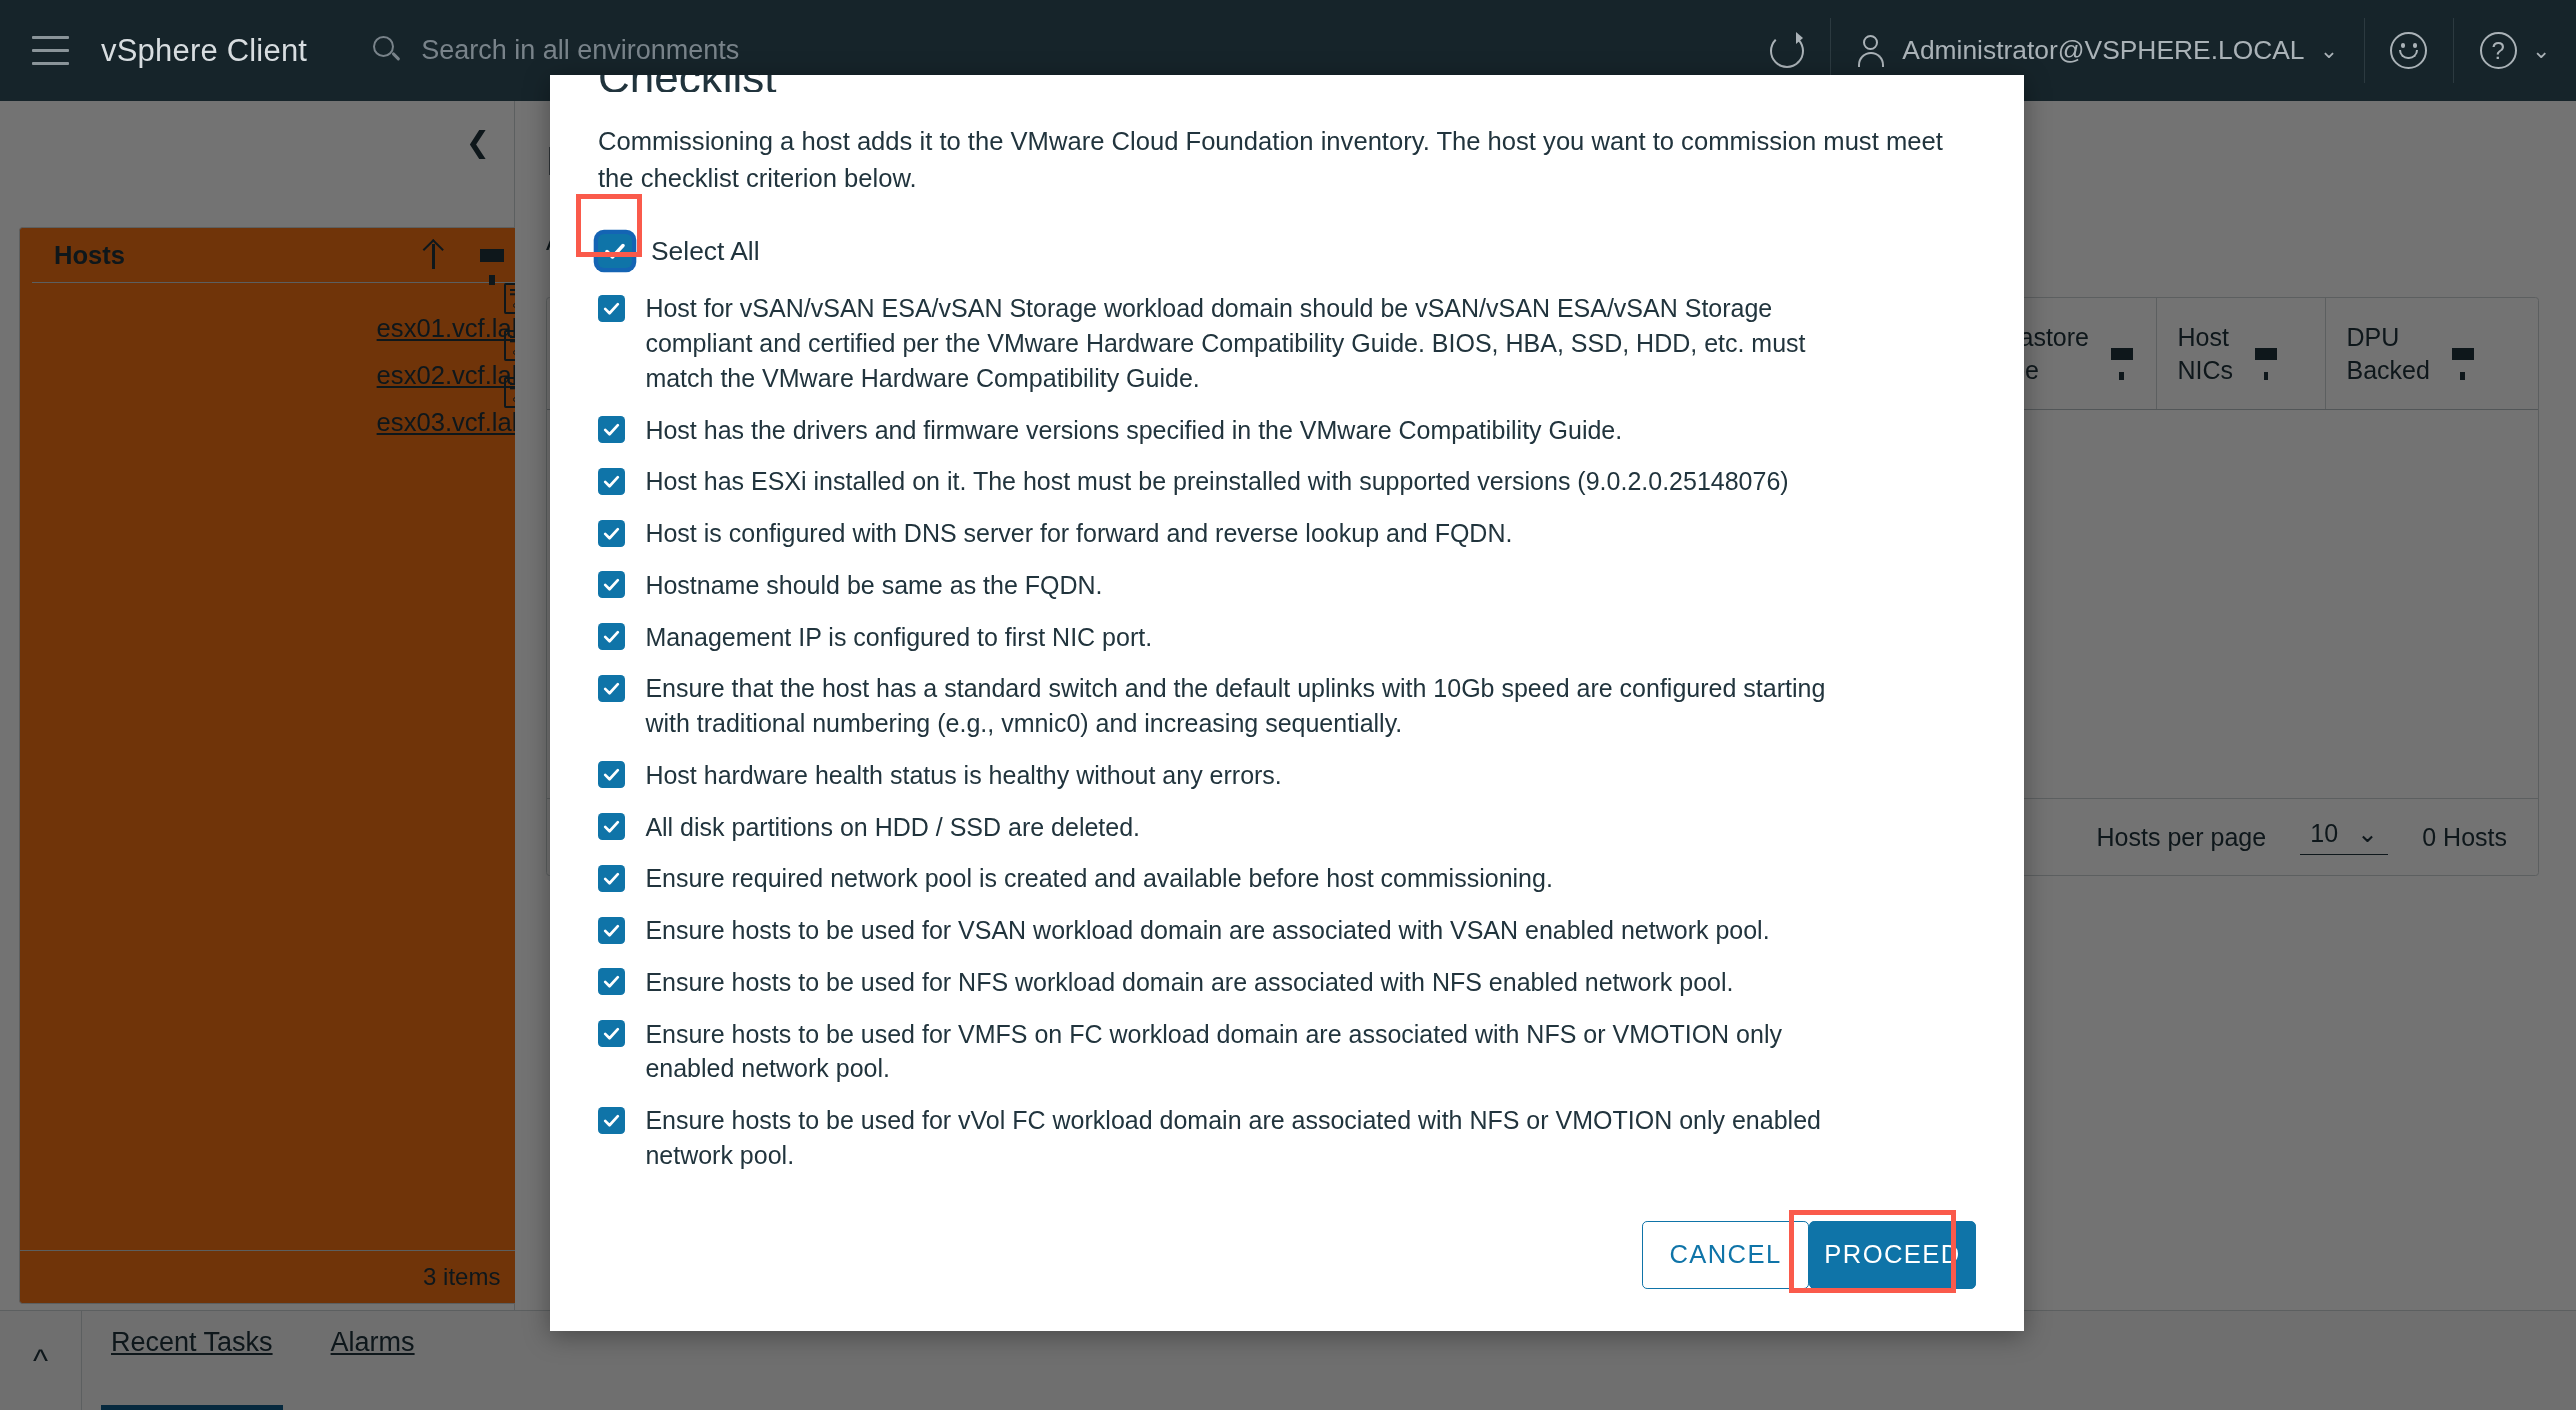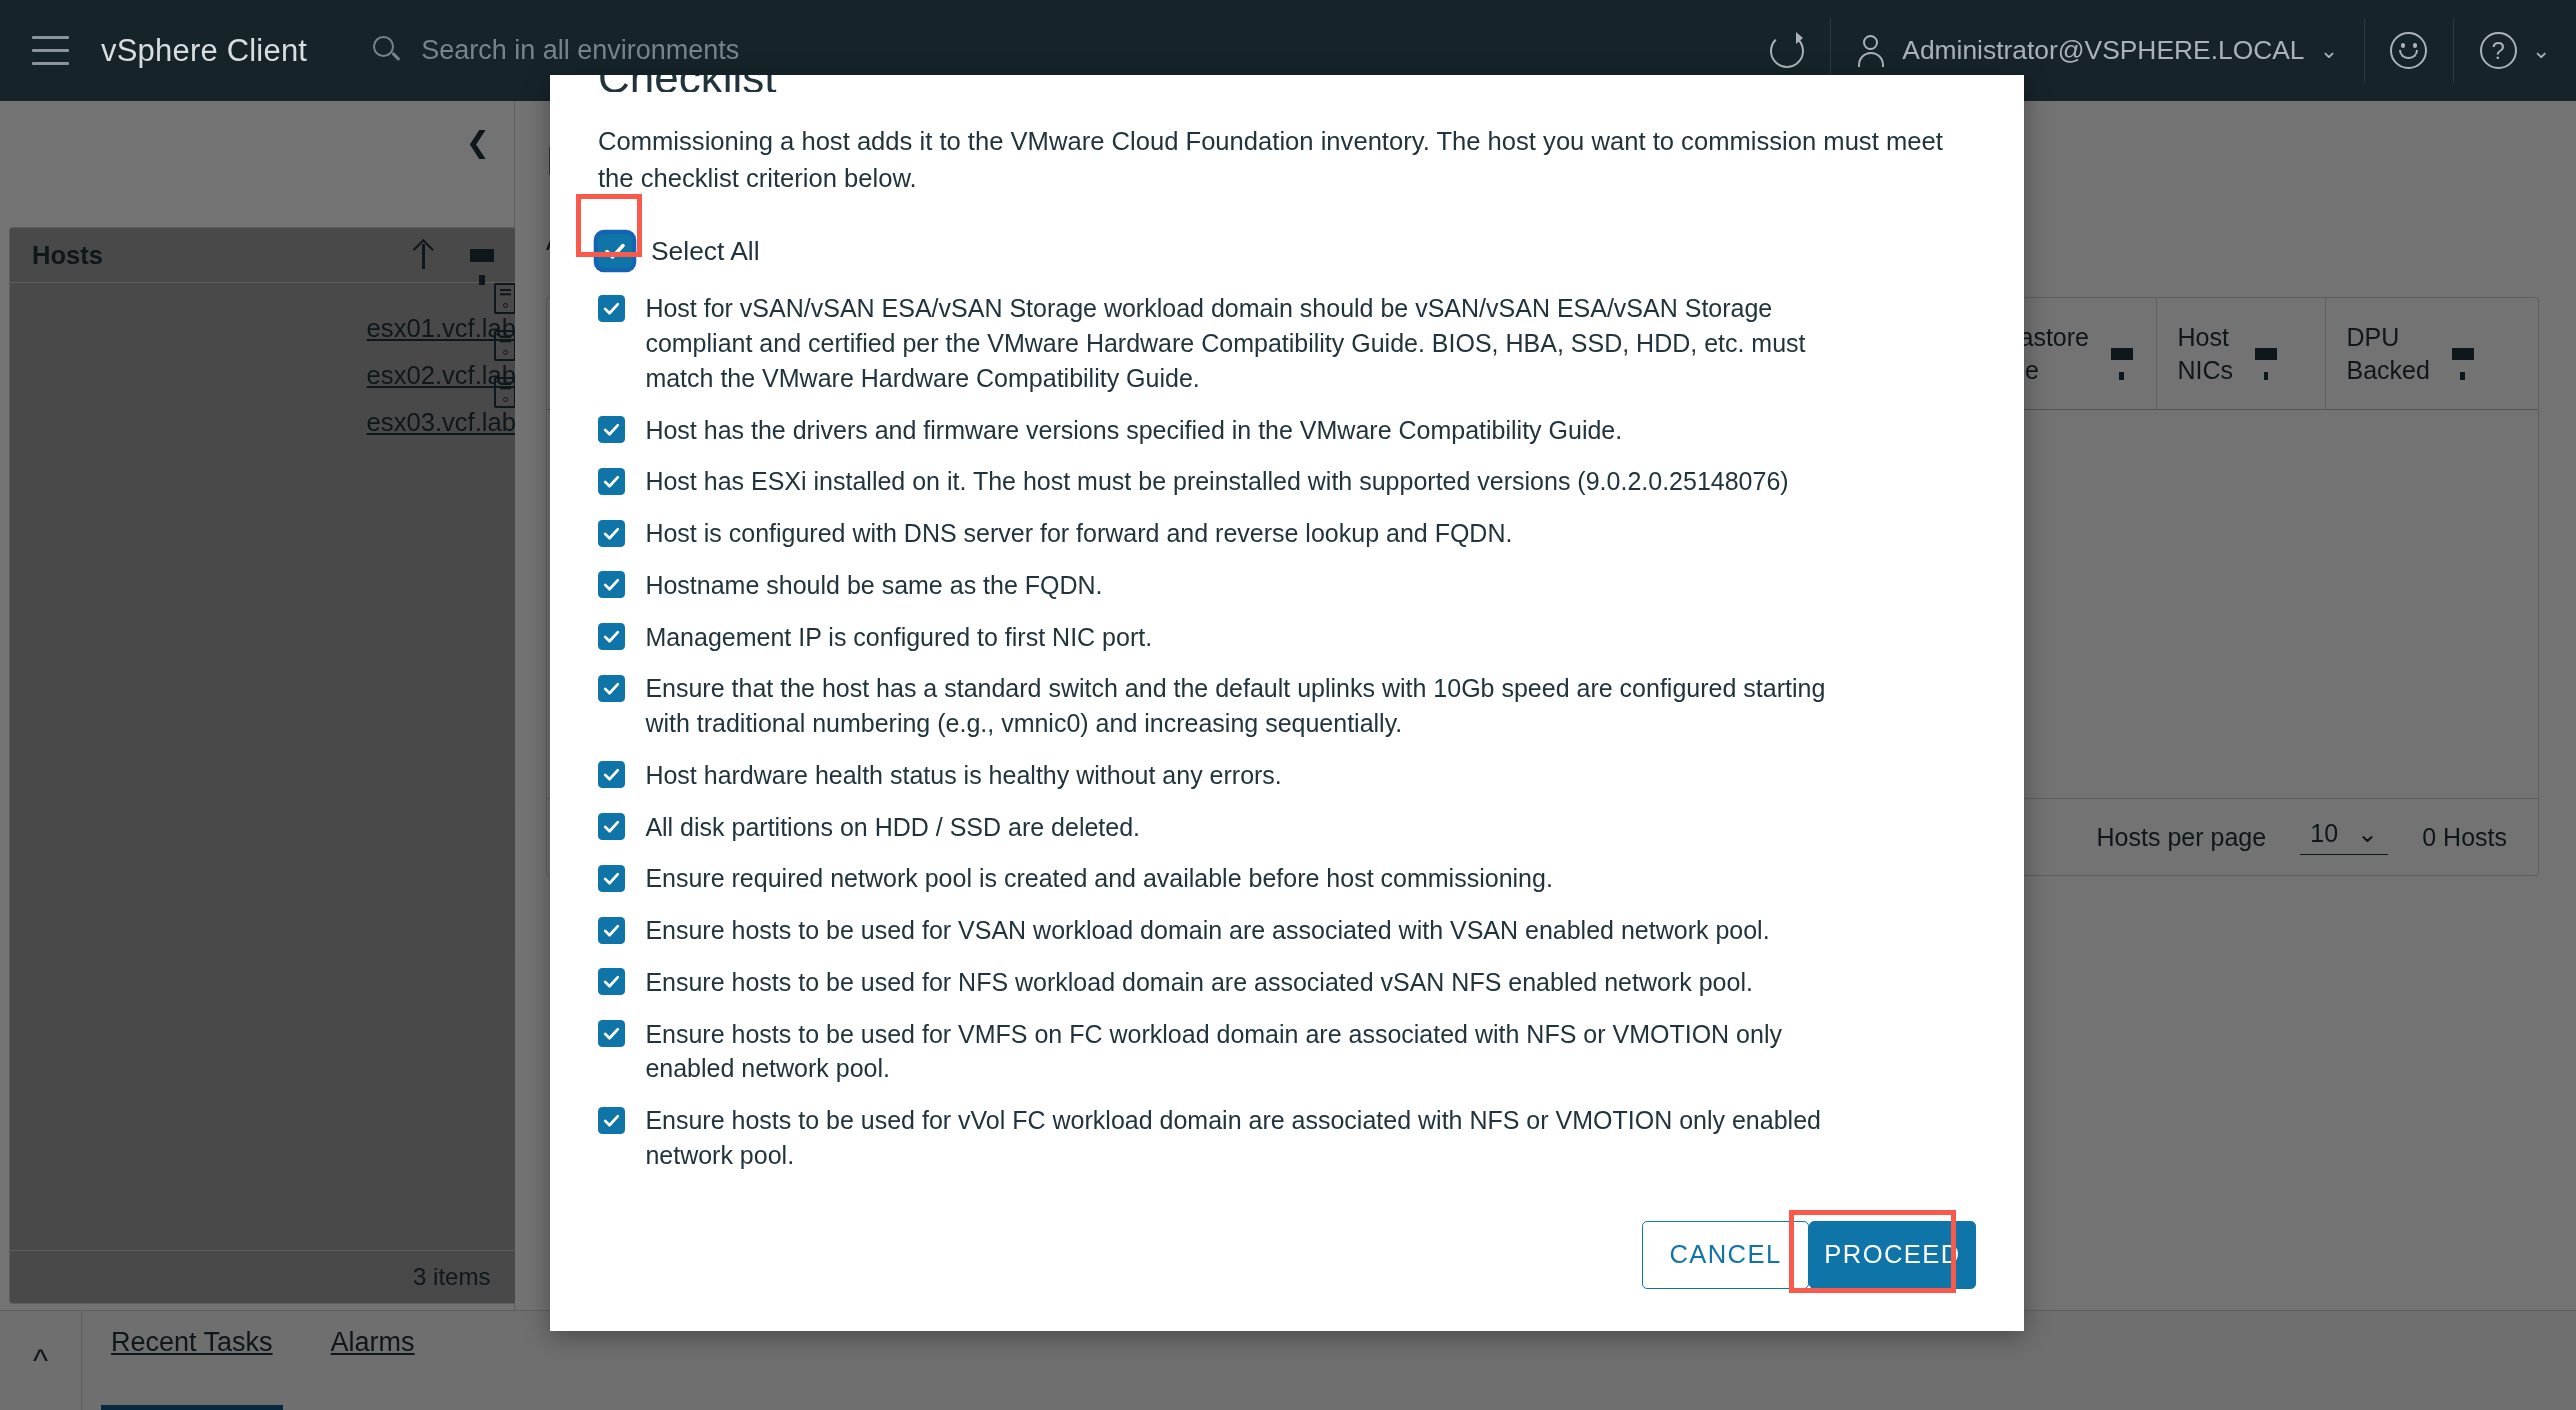--- a/index.html
+++ b/index.html
@@ -61,22 +61,22 @@
 
   
   #page-bg { position: absolute; top: 101px; left: 0; width: 2576px; height: 1310px; background: #fff; }
   #scrim { position: absolute; top: 101px; left: 0; width: 2576px; height: 1310px;
     background: rgba(0,0,0,0.55); z-index: 6; }
 
   
   #inv-pane { position: absolute; left: 0; top: 0; width: 515px; height: 1210px;
       background: #fff; border-right: 0.9px solid #cdd3d6; }
   #inv-collapse { position: absolute; right: 24px; top: 24px; font-size: 29px; color: #21343d; cursor: pointer; }
-  #inv-card { position: absolute; left: 9px; top: 126px; width: 508px; height: 1077px;
-      border: 0.9px solid #cdd3d6; border-radius: 3.4px; background: #a3a3a3; }
+  #inv-card { position: absolute; left: 19px; top: 126px; width: 508px; height: 1077px;
+      border: 0.9px solid #cdd3d6; border-radius: 3.4px; background: #f97316; padding-left: 12px; }
   #inv-head { display: flex; align-items: center; height: 55px; padding: 0 22px;
       border-bottom: 0.9px solid #cdd3d6; }
   #inv-head .ttl { font-size: 25.6px; color: #21343d; font-weight: bold; }
   #inv-head .icons { margin-left: auto; display: flex; gap: 36px; align-items: center; }
   .sort-up { width: 20.4px; height: 29px; position: relative; }
   .sort-up i { position: absolute; left: 8.5px; top: 3.4px; width: 2.6px; height: 25.6px; background: #21343d; }
   .sort-up b { position: absolute; left: 2.6px; top: 1.7px; width: 14.5px; height: 14.5px;
       border-left: 2.6px solid #21343d; border-top: 2.6px solid #21343d; transform: rotate(45deg); }
   .funnel { width: 0; height: 0; border-left: 12.8px solid #21343d; border-right: 12.8px solid #21343d;
       border-top: 13.6px solid #21343d; position: relative; }
@@ -416,21 +416,21 @@
           </span>
           <span class="chk-label">Ensure hosts to be used for VSAN workload domain are associated with VSAN enabled network pool.</span>
         </div>
 
         <div class="chk-item">
           <span class="cb">
             <svg viewBox="0 0 24 24">
                 <path d="M4 12.5 L9.5 18 L20 6.5" fill="none" stroke="#ffffff" stroke-width="3.4" stroke-linecap="round" stroke-linejoin="round"></path>
               </svg>
           </span>
-          <span class="chk-label">Ensure hosts to be used for NFS workload domain are associated vSAN NFS enabled network pool.</span>
+          <span class="chk-label">Ensure hosts to be used for NFS workload domain are associated with NFS enabled network pool.</span>
         </div>
 
         <div class="chk-item">
           <span class="cb">
             <svg viewBox="0 0 24 24">
                 <path d="M4 12.5 L9.5 18 L20 6.5" fill="none" stroke="#ffffff" stroke-width="3.4" stroke-linecap="round" stroke-linejoin="round"></path>
               </svg>
           </span>
           <span class="chk-label">Ensure hosts to be used for VMFS on FC workload domain are associated with NFS or VMOTION only enabled network pool.</span>
         </div>

